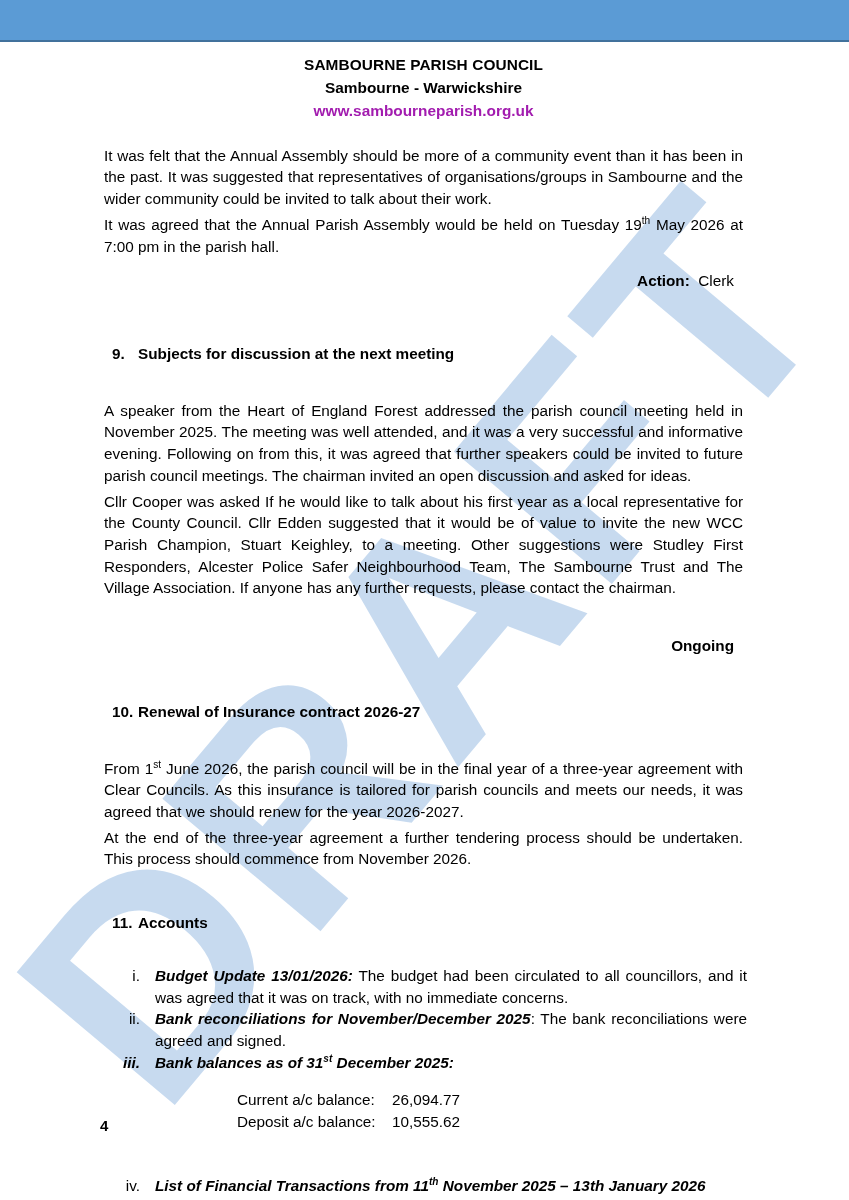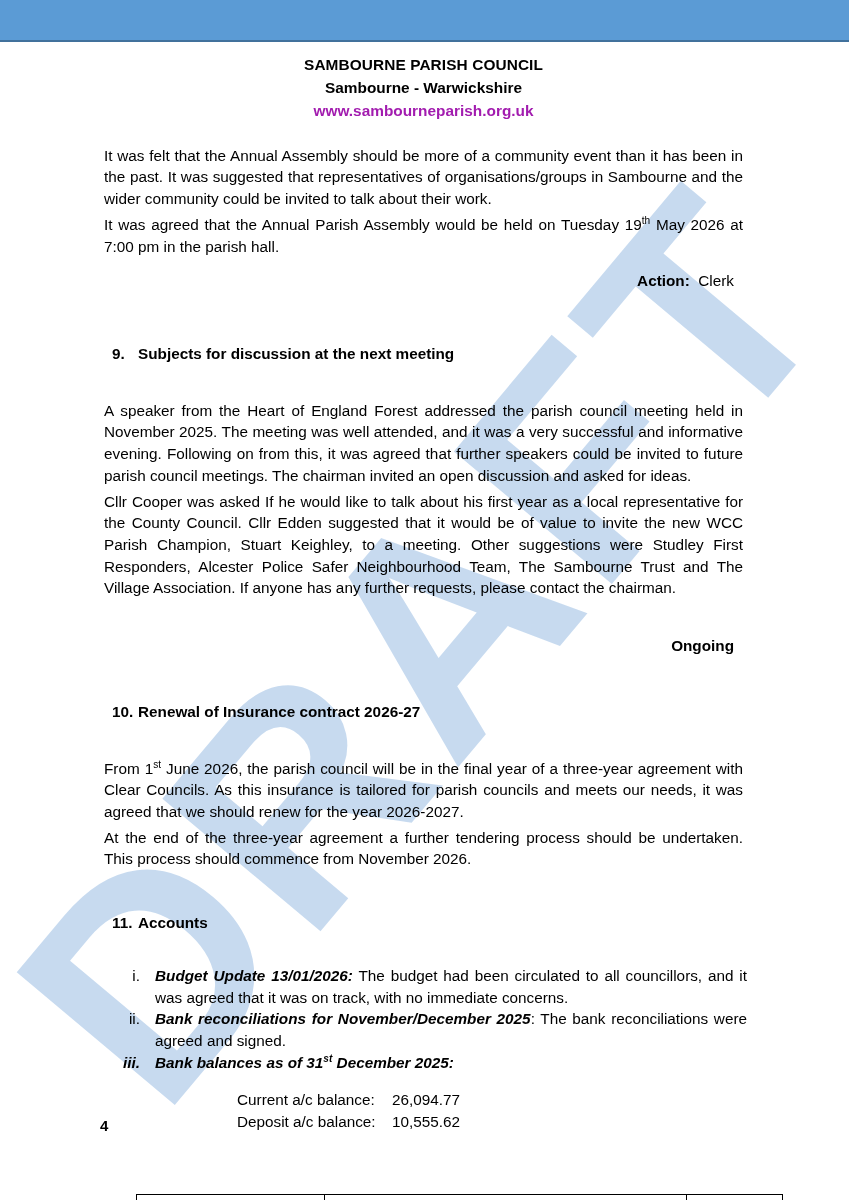--- a/index.html
+++ b/index.html
@@ -250,20 +250,25 @@
           <div class="row">
             <span class="label">Deposit a/c balance:</span>
             <span class="val">10,555.62</span>
           </div>
         </div>
       </li>
     </ul>
 
     <div class="spacer-lg"></div>
 
+    <ul class="rlist">
+      <li>
+        <span class="marker">iv.</span><span class="bi">List of Financial Transactions from 11</span><sup class="bi">th</sup><span class="bi"> November 2025 – 13th January 2026</span>
+      </li>
+    </ul>
 
     <div class="spacer-md"></div>
 
     <div class="txn-wrap">
       <table class="txn">
         <colgroup>
             <col class="c1">
             <col class="c2">
             <col class="c3">
           </colgroup>

